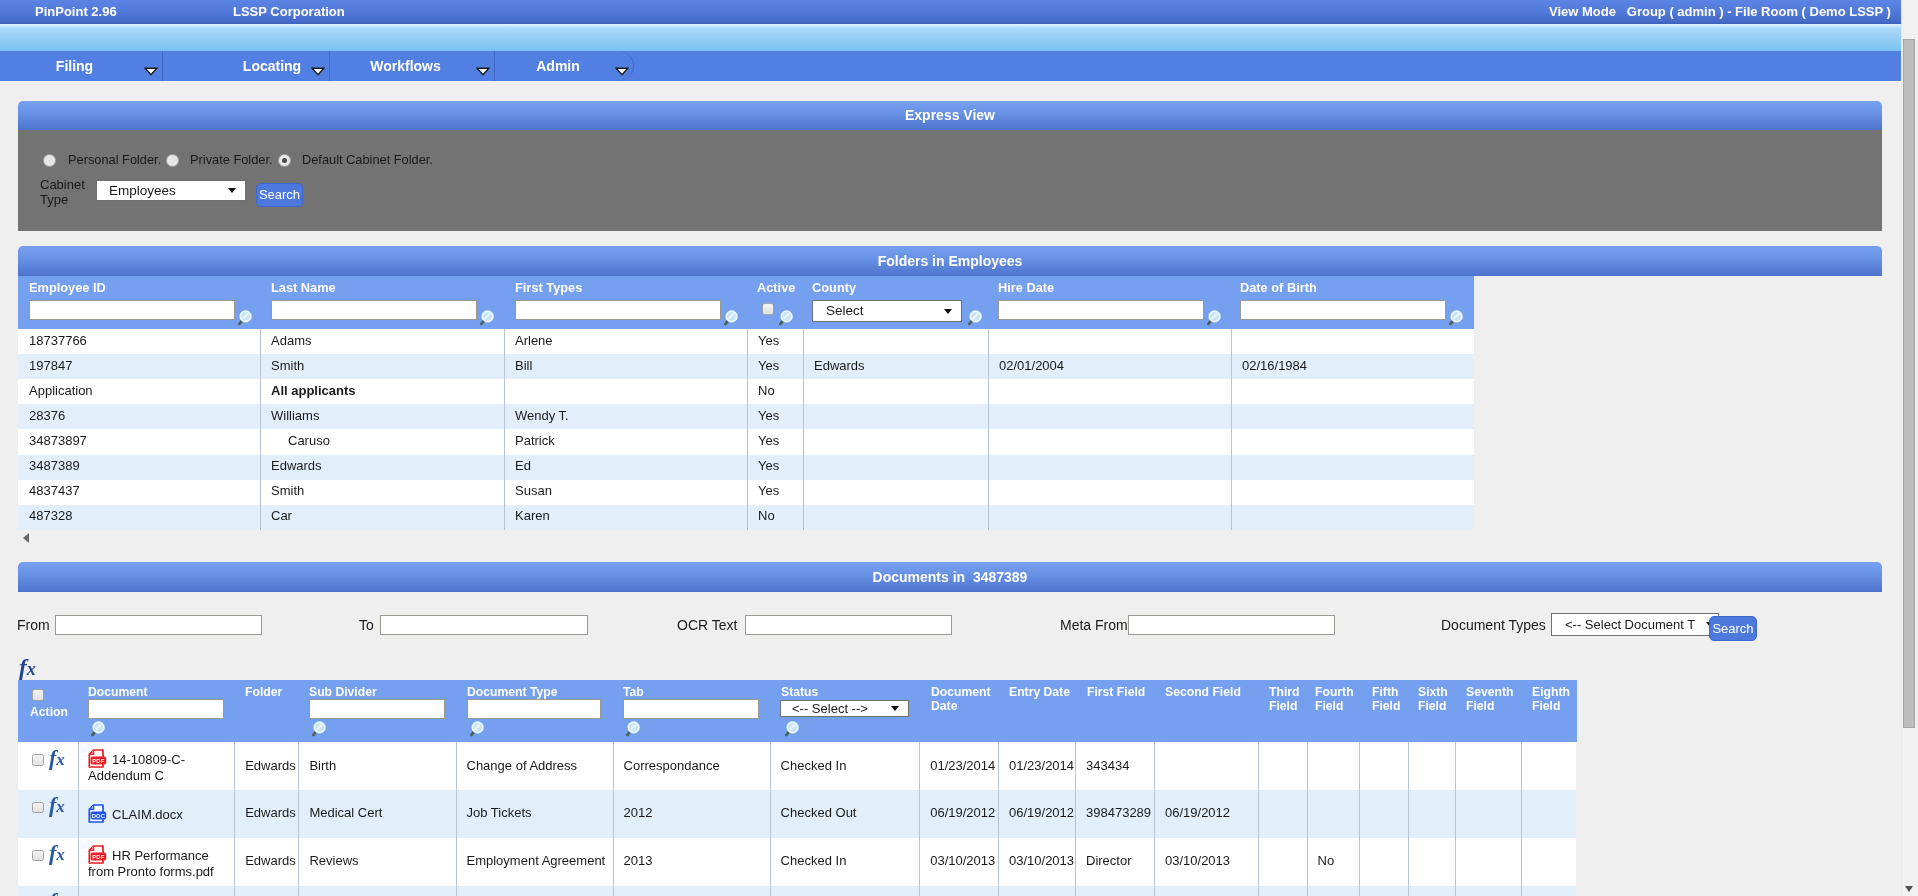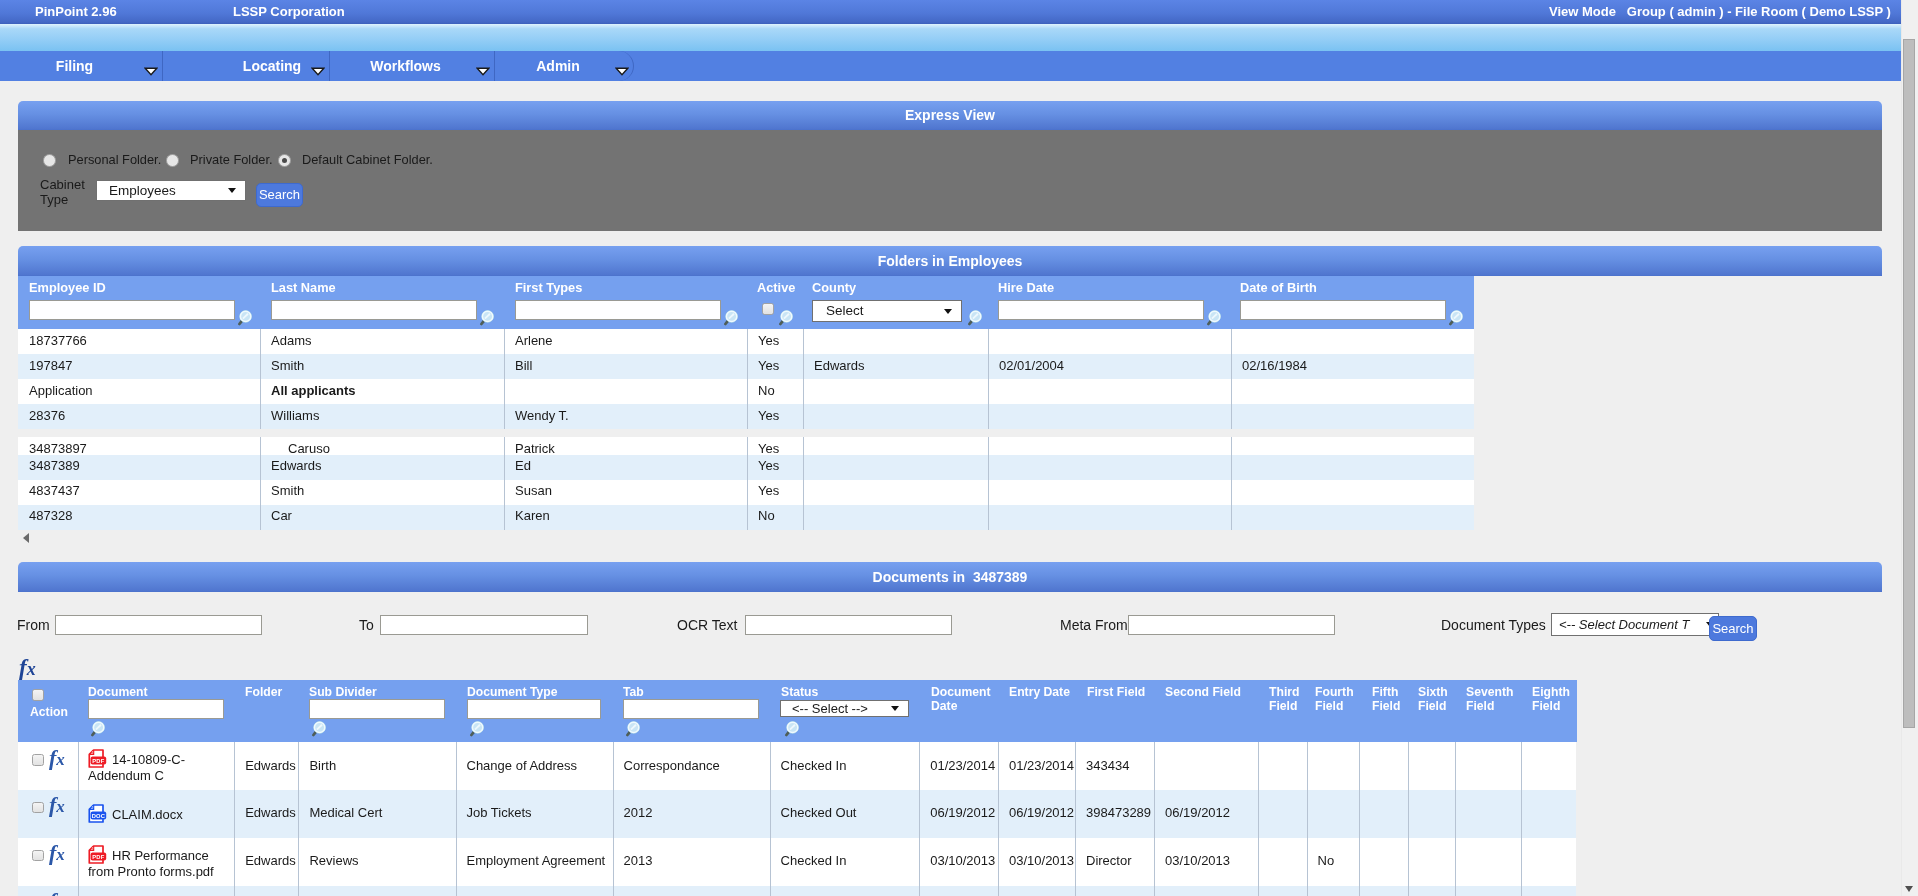--- a/index.html
+++ b/index.html
@@ -204,21 +204,21 @@
       <div class="cell" style="left:253px;top:3.5px;">Williams</div>
       <div class="cell" style="left:497px;top:3.5px;">Wendy T.</div>
       <div class="cell" style="left:740px;top:3.5px;">Yes</div>
       <div class="vline" style="left:242px;top:0;height:25.05px;"></div>
       <div class="vline" style="left:486px;top:0;height:25.05px;"></div>
       <div class="vline" style="left:729px;top:0;height:25.05px;"></div>
       <div class="vline" style="left:785px;top:0;height:25.05px;"></div>
       <div class="vline" style="left:970px;top:0;height:25.05px;"></div>
       <div class="vline" style="left:1213px;top:0;height:25.05px;"></div>
     </div>
-    <div class="abs rowwhite" style="left:0;top:100.20px;width:1456px;height:25.05px;margin-top:8px;">
+    <div class="abs rowwhite" style="left:0;top:100.20px;width:1456px;height:25.05px;">
       <div class="cell" style="left:11px;top:3.5px;">34873897</div>
       <div class="cell" style="left:270px;top:3.5px;">Caruso</div>
       <div class="cell" style="left:497px;top:3.5px;">Patrick</div>
       <div class="cell" style="left:740px;top:3.5px;">Yes</div>
       <div class="vline" style="left:242px;top:0;height:25.05px;"></div>
       <div class="vline" style="left:486px;top:0;height:25.05px;"></div>
       <div class="vline" style="left:729px;top:0;height:25.05px;"></div>
       <div class="vline" style="left:785px;top:0;height:25.05px;"></div>
       <div class="vline" style="left:970px;top:0;height:25.05px;"></div>
       <div class="vline" style="left:1213px;top:0;height:25.05px;"></div>
@@ -266,21 +266,21 @@
 <div id="docfilter" class="abs" style="left:0; top:605px; width:1901px; height:45px;">
   <div class="flabel" style="left:17px; top:12px; font-size:14px;">From</div>
   <div class="inp" style="left:55px; top:9.5px; width:207px; height:20px;"></div>
   <div class="flabel" style="left:359px; top:12px; font-size:14px;">To</div>
   <div class="inp" style="left:380px; top:9.5px; width:208px; height:20px;"></div>
   <div class="flabel" style="left:677px; top:12px; font-size:14px;">OCR Text</div>
   <div class="inp" style="left:745px; top:9.5px; width:207px; height:20px;"></div>
   <div class="flabel" style="left:1060px; top:12px; font-size:14px;">Meta From</div>
   <div class="inp" style="left:1128px; top:9.5px; width:207px; height:20px;"></div>
   <div class="flabel" style="left:1441px; top:12px; font-size:14px;">Document Types</div>
-  <div class="selbox arr5" style="left:1551px; top:8px; width:168px; height:23px; line-height:21px; font-size:13px; padding-left:7px;font-style:italic;">&lt;-- Select Document T</div>
+  <div class="selbox arr5" style="left:1551px; top:8px; width:168px; height:23px; line-height:21px; font-size:13px; padding-left:13px;">&lt;-- Select Document T</div>
   <div class="btn" style="left:1709px; top:11px; width:48px; height:25px; line-height:23px;">Search</div>
 </div>
 <div id="fxbig" class="abs" style="left:19px; top:655px; font-family:'Liberation Serif',serif; font-style:italic; font-weight:bold; color:#1e4496;"><span style="font-size:23px;">f</span><span style="font-size:18px;">x</span></div>
 <div id="dochead" class="abs colhead" style="left:18px; top:680px; width:1559px; height:62px;">
   <div class="cbox" style="left:14px; top:9px;"></div>
   <div class="whlbl" style="left:12px; top:25px;">Action</div>
   <div class="whlbl" style="left:70px; top:5px;">Document</div>
   <div class="inp" style="left:70px; top:19px; width:136px; height:20px;"></div>
   <div class="mag" style="left:72px; top:40px;"><svg width="16" height="18">
         <line x1="4.9" y1="11.8" x2="2.4" y2="15" stroke="#4e5e58" stroke-width="2.8" stroke-linecap="round"></line>

